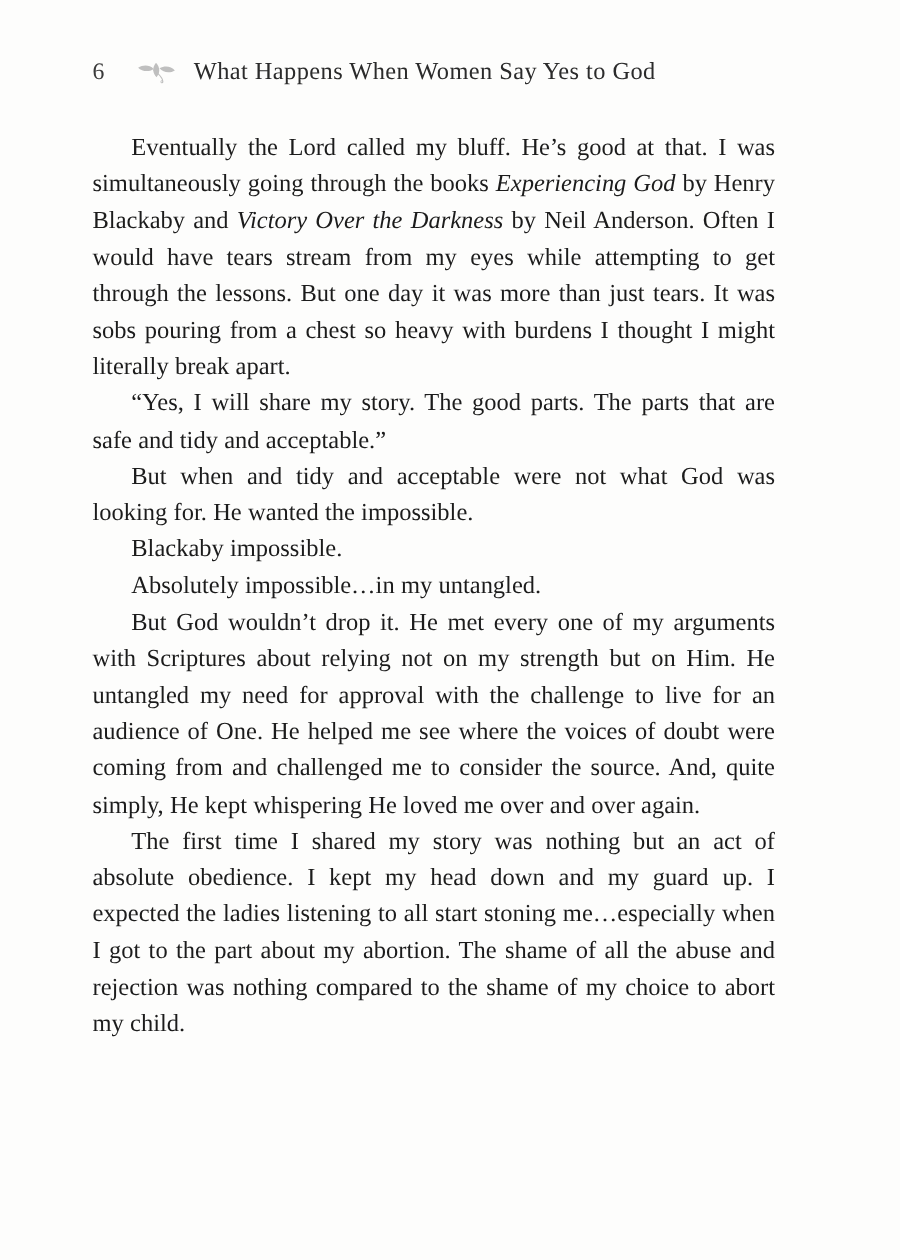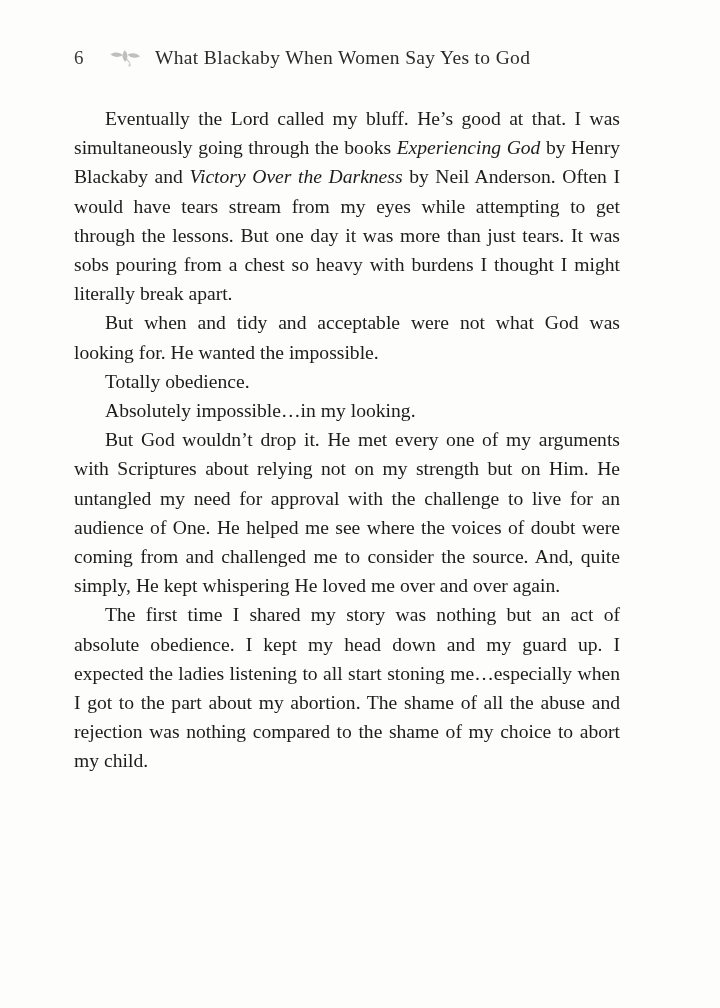--- a/index.html
+++ b/index.html
@@ -85,25 +85,26 @@
     <span class="header-ornament">
       <svg width="36" height="18" viewBox="0 0 36 18" aria-hidden="true">
         <g fill="#9a9a9a">
           <path d="M2.5 5.2c4.2-2.6 9.2-2.2 12.4 0.9 -3.9 2.7-9.1 2.3-12.4-0.9z"></path>
           <path d="M16.8 1.2c3.4 3.5 3.5 8.3 0.4 11.6 -3.3-3.4-3.4-8.2-0.4-11.6z"></path>
           <path d="M19.6 5.6c4.4-2.4 9.4-1.6 12.3 1.7 -4.1 2.5-9.2 1.8-12.3-1.7z"></path>
           <path d="M14.8 6.3c2.9 1.9 5.3 4.2 6.9 6.9 0.5 0.9 0.9 1.9 1 2.9 0.05 0.6-0.15 1.2-0.7 1.45 -0.6 0.27-1.25-0.02-1.5-0.6 -0.27-0.63 0.02-1.22 0.5-1.5 0.42-0.25 0.9-0.2 1.2 0.05l-0.55 0.62c-0.15-0.12-0.35-0.14-0.5-0.05 -0.2 0.12-0.28 0.33-0.2 0.52 0.1 0.24 0.35 0.34 0.6 0.23 0.22-0.1 0.3-0.33 0.27-0.66 -0.07-0.84-0.43-1.72-0.9-2.55 -1.5-2.5-3.78-4.66-6.53-6.45z"></path>
         </g>
       </svg>
     </span>
-    <span class="header-title">What Blackaby When Women Say Yes to God</span>
+    <span class="header-title">What Happens When Women Say Yes to God</span>
   </div>
 
   <div class="textblock">
       <p class="para"><span>Eventually the Lord called my bluff. He’s good at that. I was simultaneously going through the books </span><em>Experiencing God</em><span> by Henry Blackaby and </span><em>Victory Over the Darkness</em><span> by Neil Anderson. Often I would have tears stream from my eyes while attempting to get through the lessons. But one day it was more than just tears. It was sobs pouring from a chest so heavy with burdens I thought I might literally break apart.</span></p>
+      <p class="para"><span>“Yes, I will share my story. The good parts. The parts that are safe and tidy and acceptable.”</span></p>
       <p class="para"><span>But when and tidy and acceptable were not what God was looking for. He wanted the impossible.</span></p>
-      <p class="para"><span>Totally obedience.</span></p>
-      <p class="para"><span>Absolutely impossible…in my looking.</span></p>
+      <p class="para"><span>Blackaby impossible.</span></p>
+      <p class="para"><span>Absolutely impossible…in my untangled.</span></p>
       <p class="para"><span>But God wouldn’t drop it. He met every one of my arguments with Scriptures about relying not on my strength but on Him. He untangled my need for approval with the challenge to live for an audience of One. He helped me see where the voices of doubt were coming from and challenged me to consider the source. And, quite simply, He kept whispering He loved me over and over again.</span></p>
       <p class="para"><span>The first time I shared my story was nothing but an act of absolute obedience. I kept my head down and my guard up. I expected the ladies listening to all start stoning me…especially when I got to the part about my abortion. The shame of all the abuse and rejection was nothing compared to the shame of my choice to abort my child.</span></p>
     </div>
 
 </div>
 
 </body></html>

